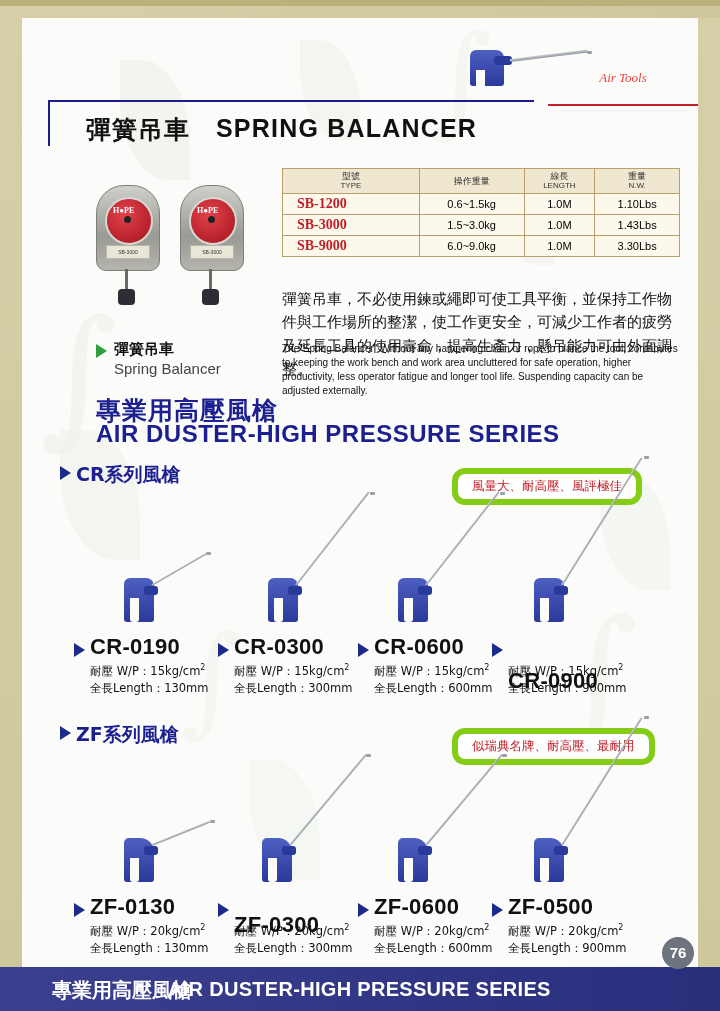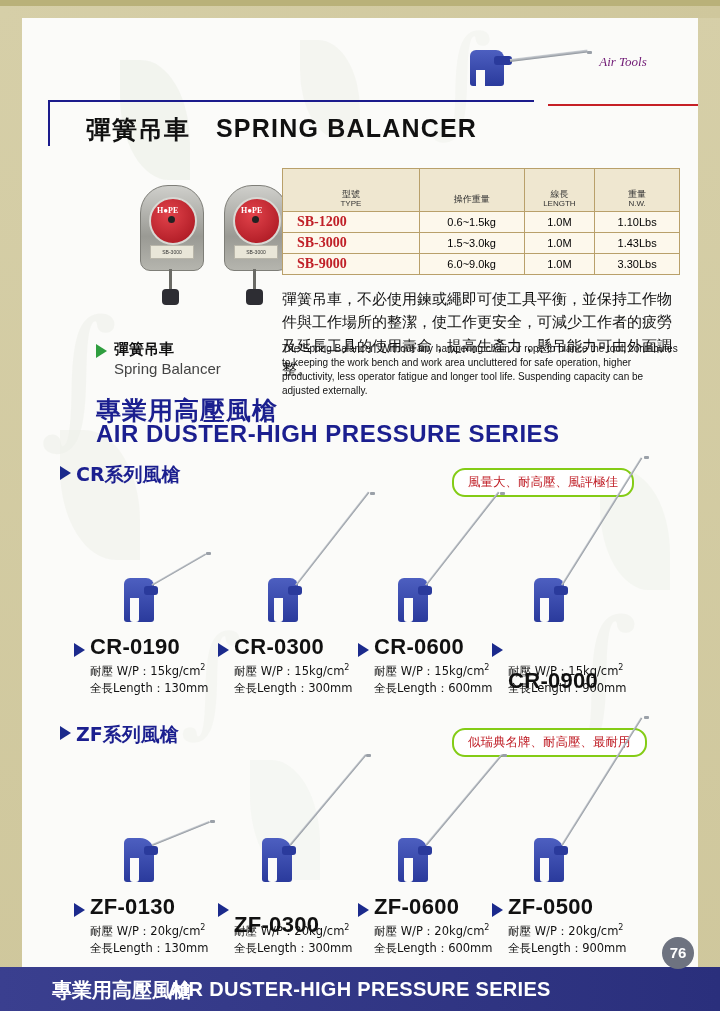--- a/index.html
+++ b/index.html
@@ -56,21 +56,21 @@
   .logo{
     position:absolute;left:548px;top:52px;width:150px;text-align:center;
   }
   .logo-text{
     font-family:"Liberation Serif", serif;
     font-weight:bold;font-size:41px;color:#c62026;letter-spacing:1px;
     line-height:1;
   }
   .logo-sub{
     font-family:"Liberation Serif", serif;
-    font-style:italic;font-size:13px;color:#701a75;margin-top:2px;
+    font-style:italic;font-size:13px;color:#ef4444;margin-top:18px;
   }
   .logo-leaf{
     position:absolute;left:62px;top:-18px;width:14px;height:22px;
     background:#f0a22e;border-radius:60% 10% 60% 10%;
     transform:rotate(18deg);
   }
   .logo-leaf2{
     position:absolute;left:74px;top:-14px;width:11px;height:18px;
     background:#7ab648;border-radius:60% 10% 60% 10%;
     transform:rotate(-20deg);
@@ -88,21 +88,21 @@
     font-size:25px;font-weight:bold;color:#111;letter-spacing:1px;
     font-family:"DejaVu Sans", sans-serif;
   }
   .title-en{
     position:absolute;left:216px;top:114px;
     font-size:25px;font-weight:bold;color:#111;letter-spacing:1.2px;
   }
 
   
   .bal{
-    position:absolute;width:62px;height:120px;margin-left:44px;
+    position:absolute;width:62px;height:120px;
   }
   .bal .body{
     position:absolute;top:0;left:0;width:62px;height:84px;
     background:linear-gradient(180deg,#cfcfcb,#9a9a94 60%,#b5b5ae);
     border-radius:28px 28px 10px 10px;
     border:1px solid #7e7e78;
   }
   .bal .face{
     position:absolute;top:12px;left:9px;width:44px;height:44px;border-radius:50%;
     background:radial-gradient(circle at 40% 35%,#e2434b,#a3121c);
@@ -120,21 +120,21 @@
 
   
   .spec-table{
     position:absolute;left:282px;top:168px;width:398px;
     border-collapse:collapse;font-size:11px;
   }
   .spec-table th{
     background:#efe7d0;border:1px solid #b9a06a;color:#333;font-weight:normal;
     padding:2px 0;line-height:1.15;
   }
-  .spec-table th .cn{font-size:9px;display:block;margin-top:18px;}
+  .spec-table th .cn{font-size:9px;display:block;}
   .spec-table th .en{font-size:8px;display:block;}
   .spec-table td{
     border:1px solid #b9a06a;text-align:center;padding:2px 0;background:#fdf8ec;
   }
   .spec-table td.model{
     color:#c02028;font-weight:bold;font-family:"Liberation Serif", serif;font-size:14px;
     text-align:left;padding-left:14px;
   }
 
   .para-cn{
@@ -170,21 +170,21 @@
   }
   .sec-en{
     position:absolute;left:96px;top:420px;font-size:24px;font-weight:bold;color:#1b1f8f;letter-spacing:.5px;
   }
 
   .series-label{
     position:absolute;font-size:19px;font-weight:bold;color:#1b1f8f;
     font-family:"DejaVu Sans", sans-serif;
   }
   .badge{
-    position:absolute;border:2px solid #84cc16;border-radius:13px;
+    position:absolute;border:6px solid #84cc16;border-radius:13px;
     color:#c02028;font-size:12.5px;padding:4px 14px;background:#fff;
     font-family:"DejaVu Sans", sans-serif;
   }
 
   
   .gun{position:absolute;}
   .gun .handle{
     position:absolute;left:0;top:0;width:30px;height:44px;
     background:linear-gradient(180deg,#4d5fc0,#2a3a9c);
     border-radius:6px 8px 3px 3px;

